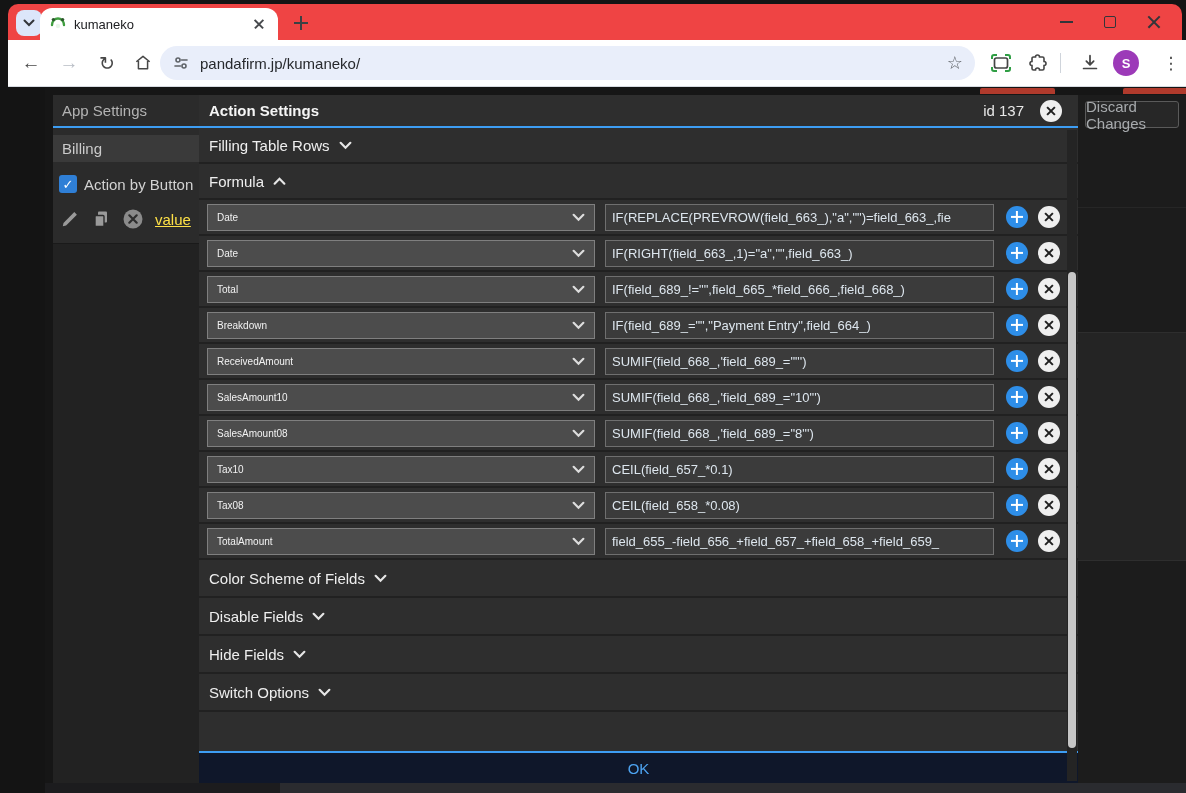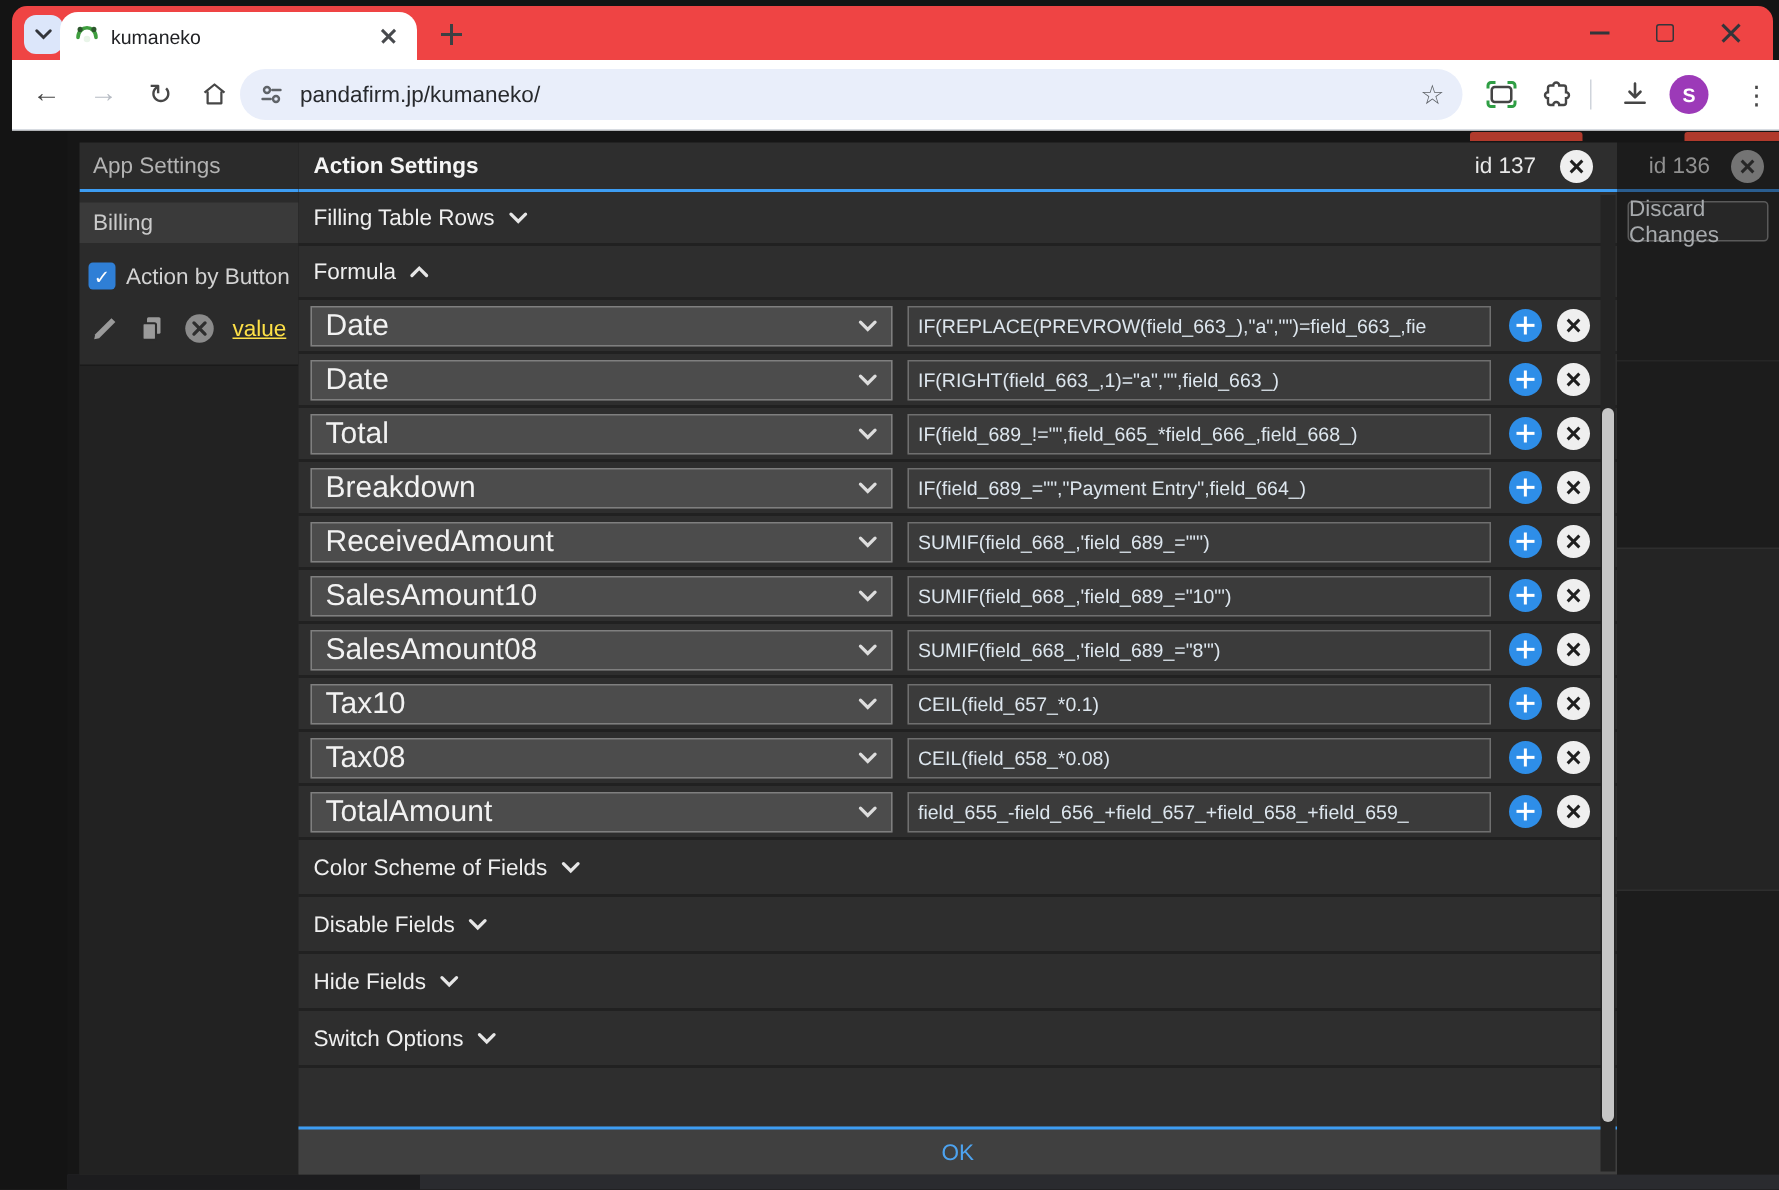--- a/index.html
+++ b/index.html
@@ -99,28 +99,28 @@
   .whitecircle::before,.whitecircle::after { content:""; position:absolute; left:50%; top:50%; width:11px; height:2px; background:#1f1f1f; }
   .whitecircle::before { transform:translate(-50%,-50%) rotate(45deg); }
   .whitecircle::after  { transform:translate(-50%,-50%) rotate(-45deg); }
   .m-header .whitecircle { margin-right:6px; }
   .section { flex:0 0 36px; border-bottom:2px solid #212121; display:flex; align-items:center;
              gap:9px; padding-left:10px; color:#efefef; font-size:15px; }
   .frow { flex:0 0 36px; border-bottom:2px solid #212121; display:flex; align-items:center;
           padding:0 18px 0 8px; gap:10px; }
   .dd { flex:0 0 388px; height:27px; background:#4c4c4c; border:1px solid #7f7f7f;
         display:flex; align-items:center; padding:0 9px; }
-  .dd span { color:#f2f2f2; font-size:20px; flex:1; }
+  .dd span { color:#f2f2f2; font-size:10px; flex:1; }
   .fin { flex:1; height:27px; background:#3b3b3b; border:1px solid #6f6f6f; color:#dde6ee;
          font-size:13px; padding:0 6px; font-family:"Liberation Sans", sans-serif; white-space:nowrap; overflow:hidden; }
   .bluecircle { width:22px; height:22px; border-radius:50%; background:#2e8ee8; position:relative; flex:0 0 auto; margin-left:2px;}
   .bluecircle::before,.bluecircle::after { content:""; position:absolute; left:50%; top:50%; background:#fff; }
   .bluecircle::before { width:12px; height:2.2px; transform:translate(-50%,-50%); }
   .bluecircle::after  { width:2.2px; height:12px; transform:translate(-50%,-50%); }
-  .m-footer { margin-top:auto; flex:0 0 32px; border-top:2px solid #3d9df3; background:#404040; display:flex; }
+  .m-footer { margin-top:auto; flex:0 0 32px; border-top:2px solid #3d9df3; background:#0f172a; display:flex; }
   .m-footbtn { flex:1; display:flex; align-items:center; justify-content:center;
                color:#4da3f0; font-size:15px; }
   .m-scroll { position:absolute; right:1px; top:35px; bottom:2px; width:10px; background:#242424; }
   .m-thumb { position:absolute; left:1px; width:8px; top:142px; height:476px; background:#c6c6c6; border-radius:4px; }
 
   .bottomstrip { position:absolute; left:0; right:0; bottom:0; height:10px; background:#2a2b2f; }
   .bottomstrip .darkseg { position:absolute; left:0; top:0; bottom:0; width:235px; background:#1c1c1e; }
 
   svg { display:block; }
 </style>
@@ -235,24 +235,20 @@
         <circle cx="11" cy="11" r="9.5" fill="#8b8b8b"></circle>
         <path d="M7.3 7.3 L14.7 14.7 M14.7 7.3 L7.3 14.7" stroke="#2e2e2e" stroke-width="2.2" stroke-linecap="round"></path>
       </svg>
       <span class="lp-value">value</span>
     </div>
     <div class="lp-divider"></div>
     <div class="lp-rest"></div>
   </div>
 
   <div class="rp">
-    <div class="rp-header">
-      <span class="rp-id">id 136</span>
-      <div class="graycircle"></div>
-    </div>
     <div class="rp-discard">Discard Changes</div>
     <div class="rp-b1"></div>
     <div class="rp-b2"></div>
     <div class="rp-b3"></div>
   </div>
 
   <div class="modal">
     <div class="m-header">
       <span class="m-title">Action Settings</span>
       <span class="m-id">id 137</span>

